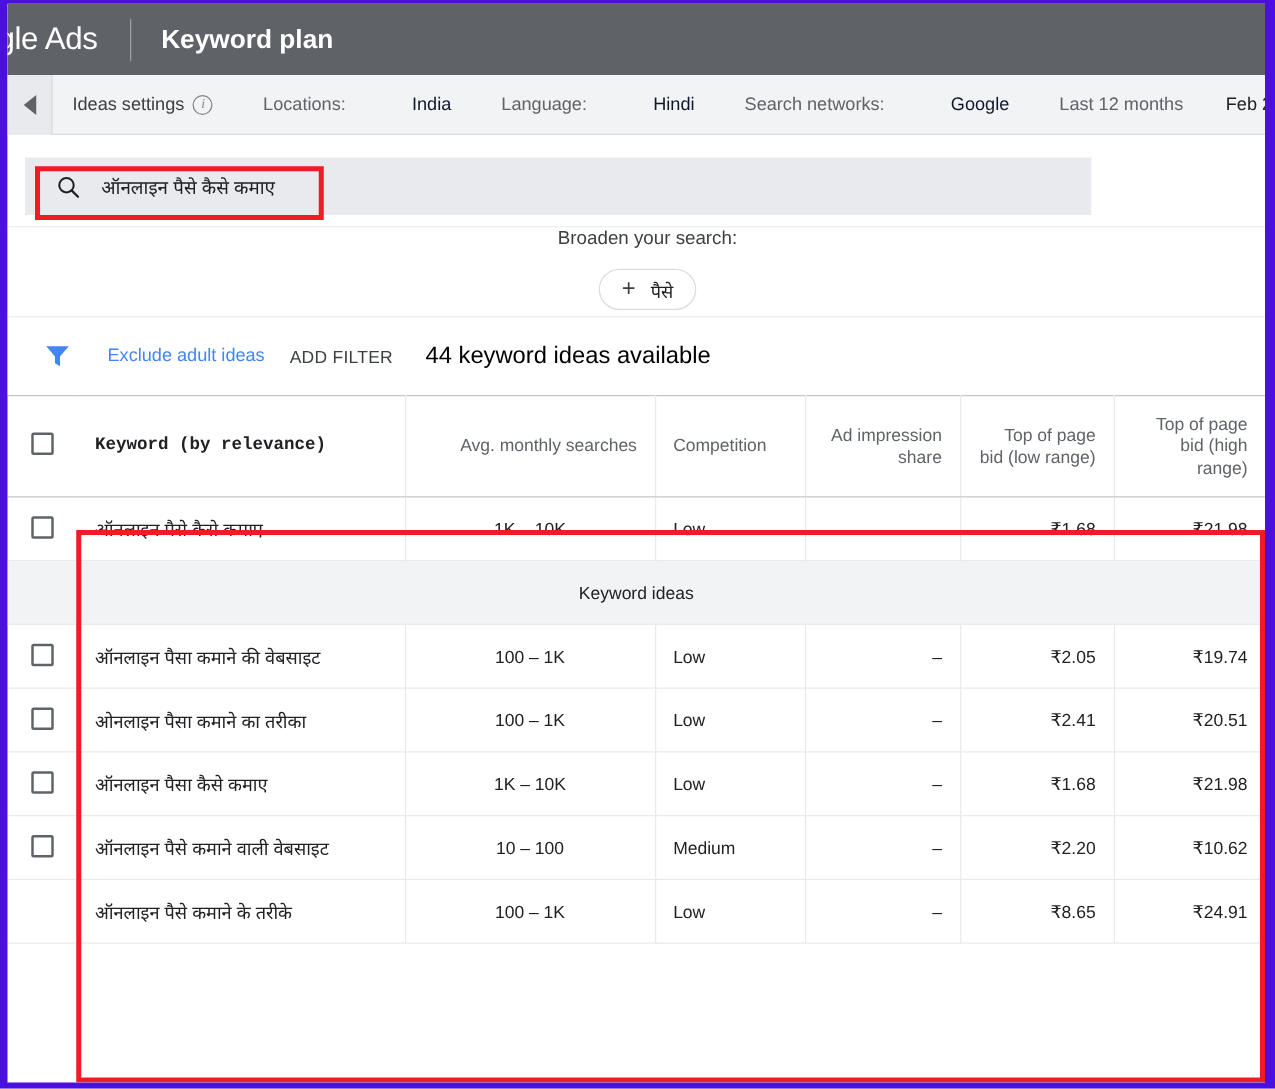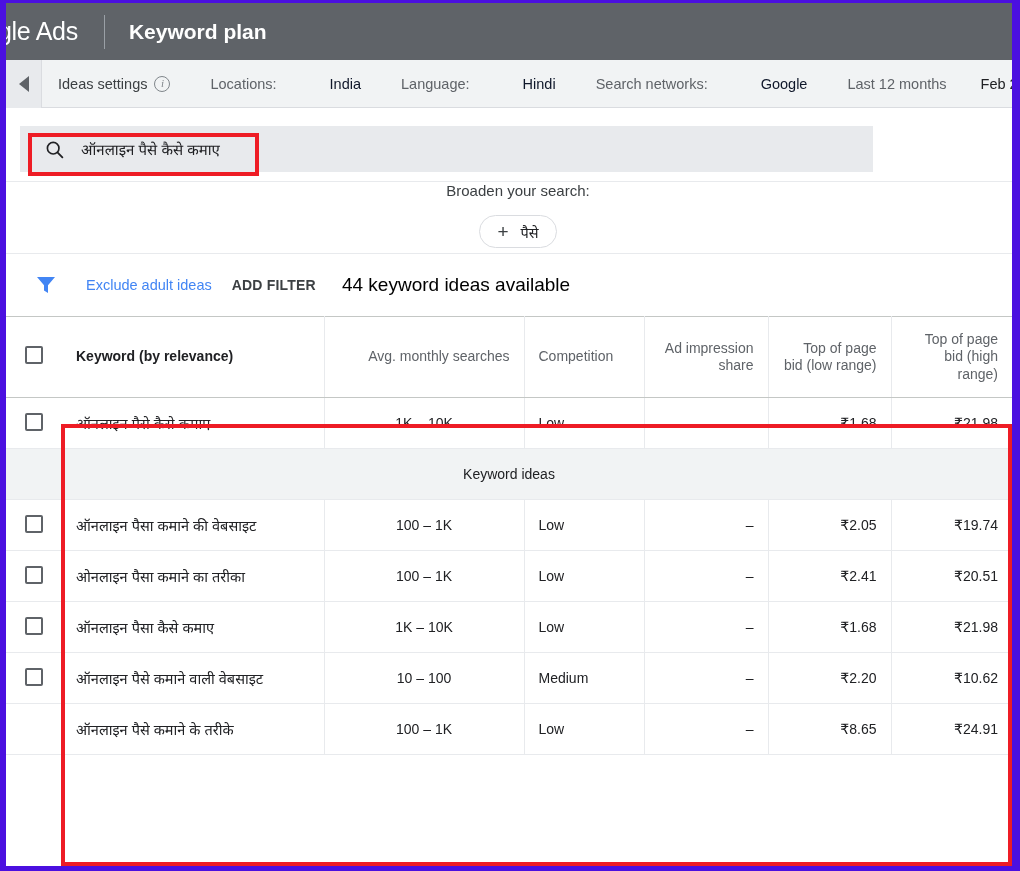--- a/index.html
+++ b/index.html
@@ -214,21 +214,21 @@
   .funnel { flex: 0 0 auto; }
   .filter-link {
     font-size: 14.5px;
     color: #4285f4;
     cursor: pointer;
     margin-left: 8px;
   }
   .filter-action {
     font-size: 14px;
     color: #3c4043;
-    font-weight: 700;
+    font-weight: 400;
     letter-spacing: 0.2px;
     cursor: pointer;
   }
   .filter-count {
     font-size: 19px;
     color: #000000;
     margin-left: 6px;
   }
 
   
@@ -262,20 +262,21 @@
   th.col-keyword, td.col-keyword { width: 262px; text-align: left; }
   th.col-avg,     td.col-avg     { width: 200px; text-align: center; }
   th.col-comp,    td.col-comp    { width: 120px; text-align: left; }
   th.col-ais,     td.col-ais     { width: 124px; text-align: right; }
   th.col-low,     td.col-low     { width: 123px; text-align: right; }
   th.col-high,    td.col-high    { width: 121px; text-align: right; border-right: none; }
 
   th.col-keyword {
     color: #202124 !important;
     font-weight: 700 !important;
+    font-family: Liberation Mono, monospace;
   }
   th.col-avg, th.col-ais, th.col-low, th.col-high { text-align: right; }
 
   .kw-table tbody td {
     height: 51px;
     padding: 0 14px;
     color: #202124;
   }
   td.kw-name { font-size: 14.5px; color: #202124; }
   td.num { color: #202124; font-size: 14px; }

